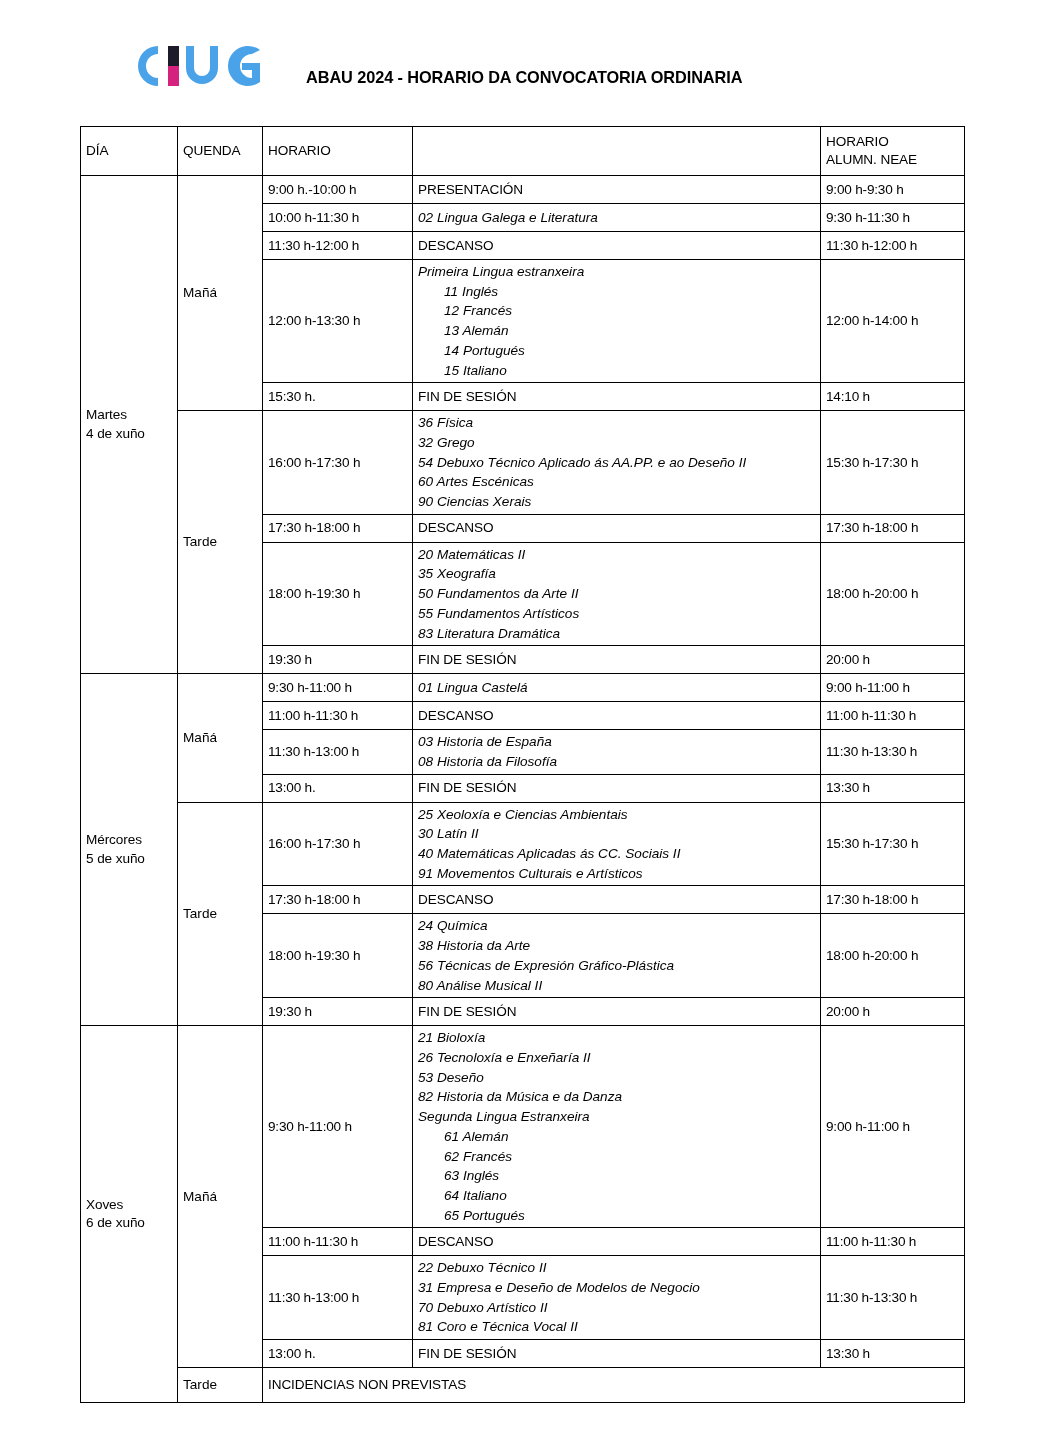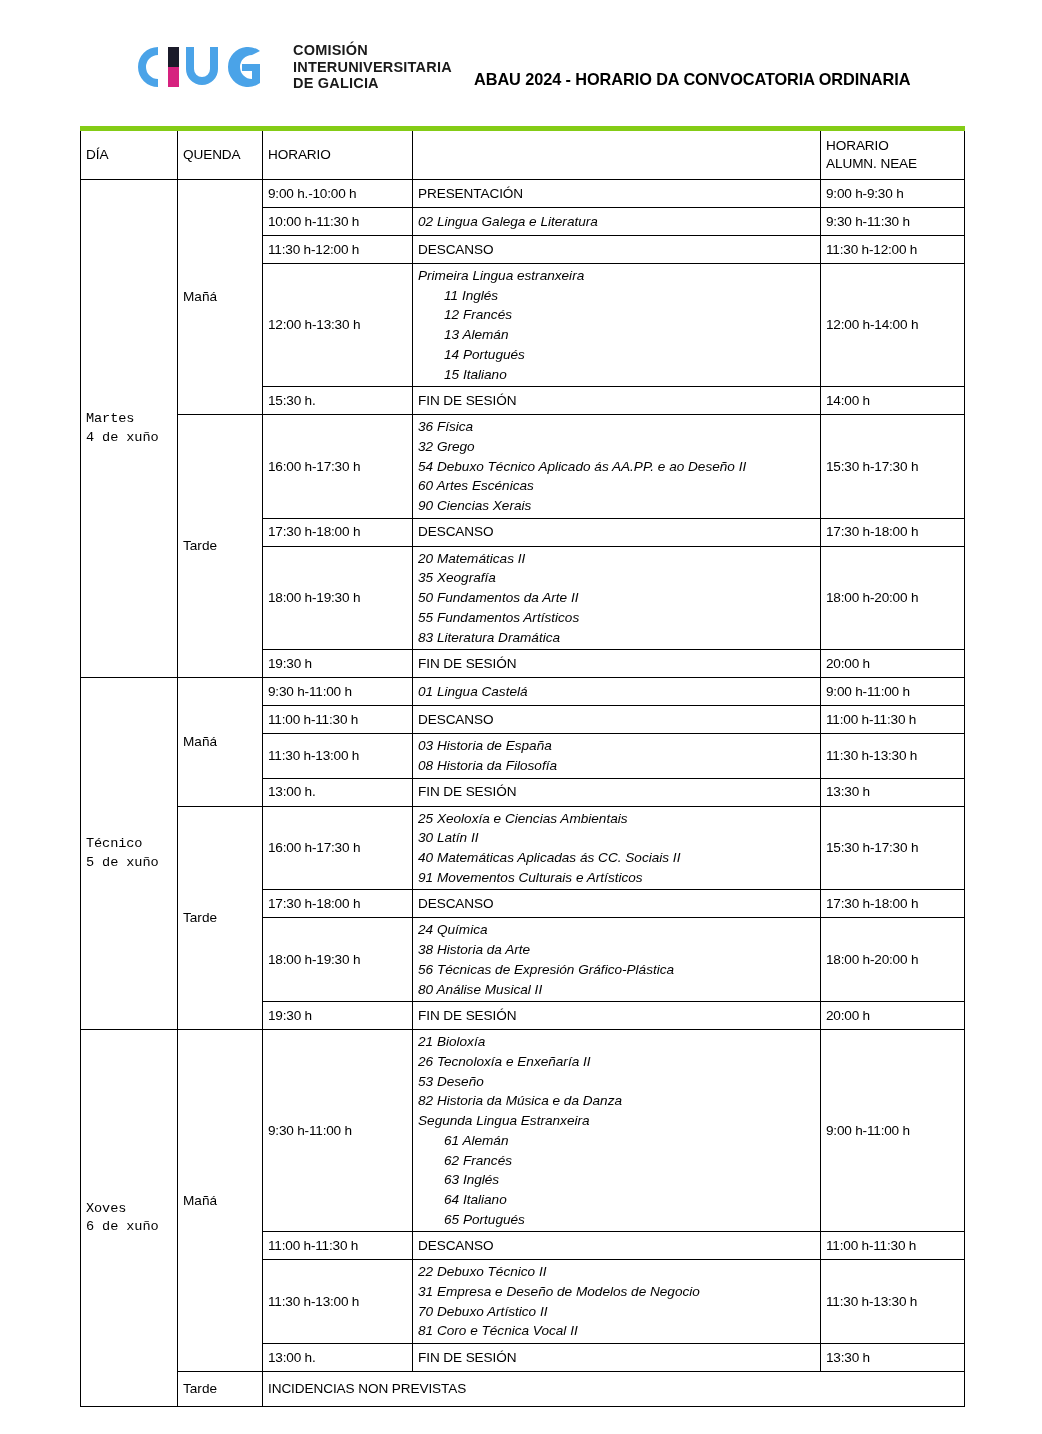--- a/index.html
+++ b/index.html
@@ -105,21 +105,20 @@
     line-height: 1.3;
   }
 
   td.dia {
     font-weight: bold;
     text-align: left;
     vertical-align: middle;
     padding-left: 6px;
     line-height: 1.35;
     letter-spacing: -0.1px;
-    font-family: Liberation Mono, monospace;
   }
   td.quenda {
     text-align: center;
     vertical-align: middle;
   }
   td.hora {
     white-space: nowrap;
     padding-left: 7px;
     letter-spacing: -0.2px;
   }
@@ -131,21 +130,21 @@
   td.mat { padding-left: 9px; }
   td.mat .ln { display: block; white-space: nowrap; font-style: italic; }
   td.mat .ln.sub { padding-left: 26px; }
   td.center-bold {
     text-align: center;
     font-weight: bold;
     letter-spacing: -0.1px;
   }
   
   tr.day-start > td { border-top: 1.6px solid #000; }
-  table.sched { border-top: 5px solid #84cc16; }
+  table.sched { border-top: 1px solid #84cc16; }
 </style>
 </head>
 <body>
 
 <div class="page">
 
   <div class="header">
     <div class="logo-block">
       <svg class="logo-mark" width="156" height="48" viewBox="0 0 156 48">
 
@@ -153,25 +152,20 @@
 
         <rect x="40" y="4" width="11" height="20" fill="#1b1b2a"></rect>
         <rect x="40" y="24" width="11" height="20" fill="#d6227f"></rect>
 
         <path d="M58 4 L58 26 A16 16 0 0 0 90 26 L90 4 L82 4 L82 26
                  A8 8 0 0 1 66 26 L66 4 Z" fill="#4aa3e8"></path>
 
         <path d="M124 12 A12 12 0 1 0 124 36 L124 28 L114 28 L114 21 L132 21
                  L132 40 A20 20 0 1 1 132 8 Z" fill="#4aa3e8"></path>
       </svg>
-      <div class="logo-words">
-        <div>COMISIÓN</div>
-        <div>INTERUNIVERSITARIA</div>
-        <div>DE GALICIA</div>
-      </div>
     </div>
     <div class="doc-title">ABAU 2024 - HORARIO DA CONVOCATORIA ORDINARIA</div>
   </div>
 
   <div class="sched-wrap">
     <table class="sched">
       <colgroup>
         <col class="c-dia">
           <col class="c-quenda">
           <col class="c-horario">
@@ -218,21 +212,21 @@
               <span class="ln sub">12 Francés</span>
               <span class="ln sub">13 Alemán</span>
               <span class="ln sub">14 Portugués</span>
               <span class="ln sub">15 Italiano</span>
             </td>
             <td class="neae">12:00 h-14:00 h</td>
           </tr>
           <tr>
             <td class="hora">15:30 h.</td>
             <td class="center-bold" style="height: 23px;">FIN DE SESIÓN</td>
-            <td class="neae">14:00 h</td>
+            <td class="neae">14:10 h</td>
           </tr>
           <tr>
             <td class="quenda" rowspan="4">Tarde</td>
             <td class="hora">16:00 h-17:30 h</td>
             <td class="mat">
               <span class="ln">36 Física</span>
               <span class="ln">32 Grego</span>
               <span class="ln">54 Debuxo Técnico Aplicado ás AA.PP. e ao Deseño II</span>
               <span class="ln">60 Artes Escénicas</span>
               <span class="ln">90 Ciencias Xerais</span>
@@ -254,21 +248,21 @@
               <span class="ln">83 Literatura Dramática</span>
             </td>
             <td class="neae">18:00 h-20:00 h</td>
           </tr>
           <tr>
             <td class="hora">19:30 h</td>
             <td class="center-bold" style="height: 23px;">FIN DE SESIÓN</td>
             <td class="neae">20:00 h</td>
           </tr>
           <tr class="day-start">
-            <td class="dia" rowspan="8"><span>Técnico</span><br><span>5 de xuño</span></td>
+            <td class="dia" rowspan="8"><span>Mércores</span><br><span>5 de xuño</span></td>
             <td class="quenda" rowspan="4">Mañá</td>
             <td class="hora">9:30 h-11:00 h</td>
             <td class="mat" style="height: 23px;">
               <span class="ln">01 Lingua Castelá</span>
             </td>
             <td class="neae">9:00 h-11:00 h</td>
           </tr>
           <tr>
             <td class="hora">11:00 h-11:30 h</td>
             <td class="center-bold" style="height: 23px;">DESCANSO</td>

